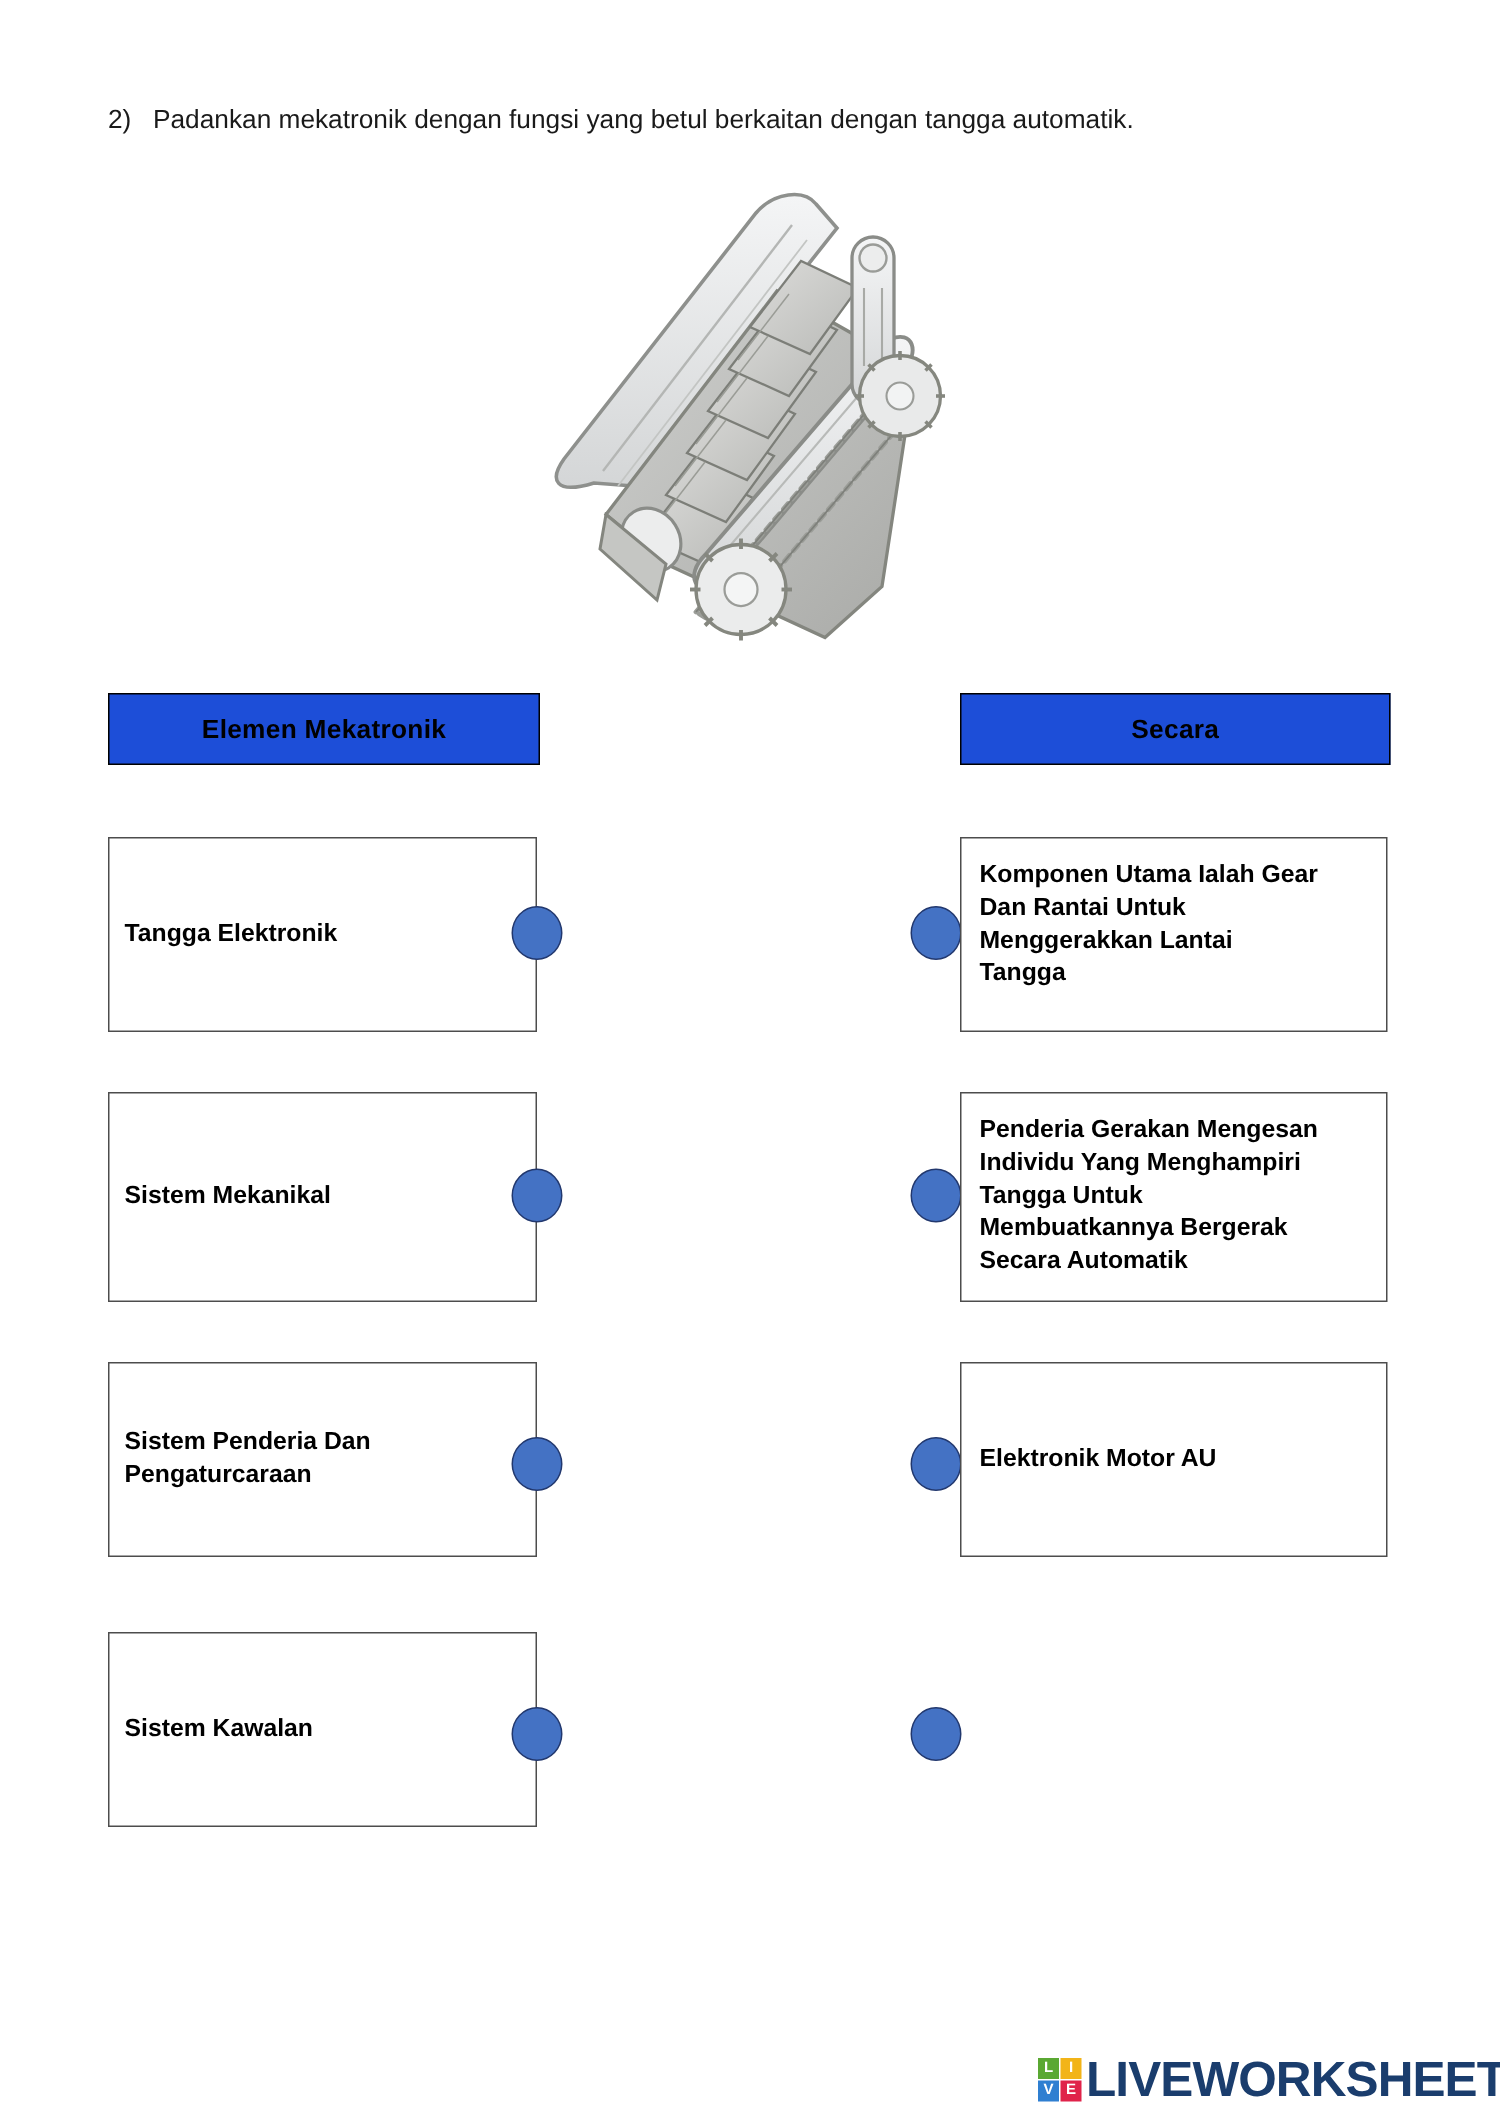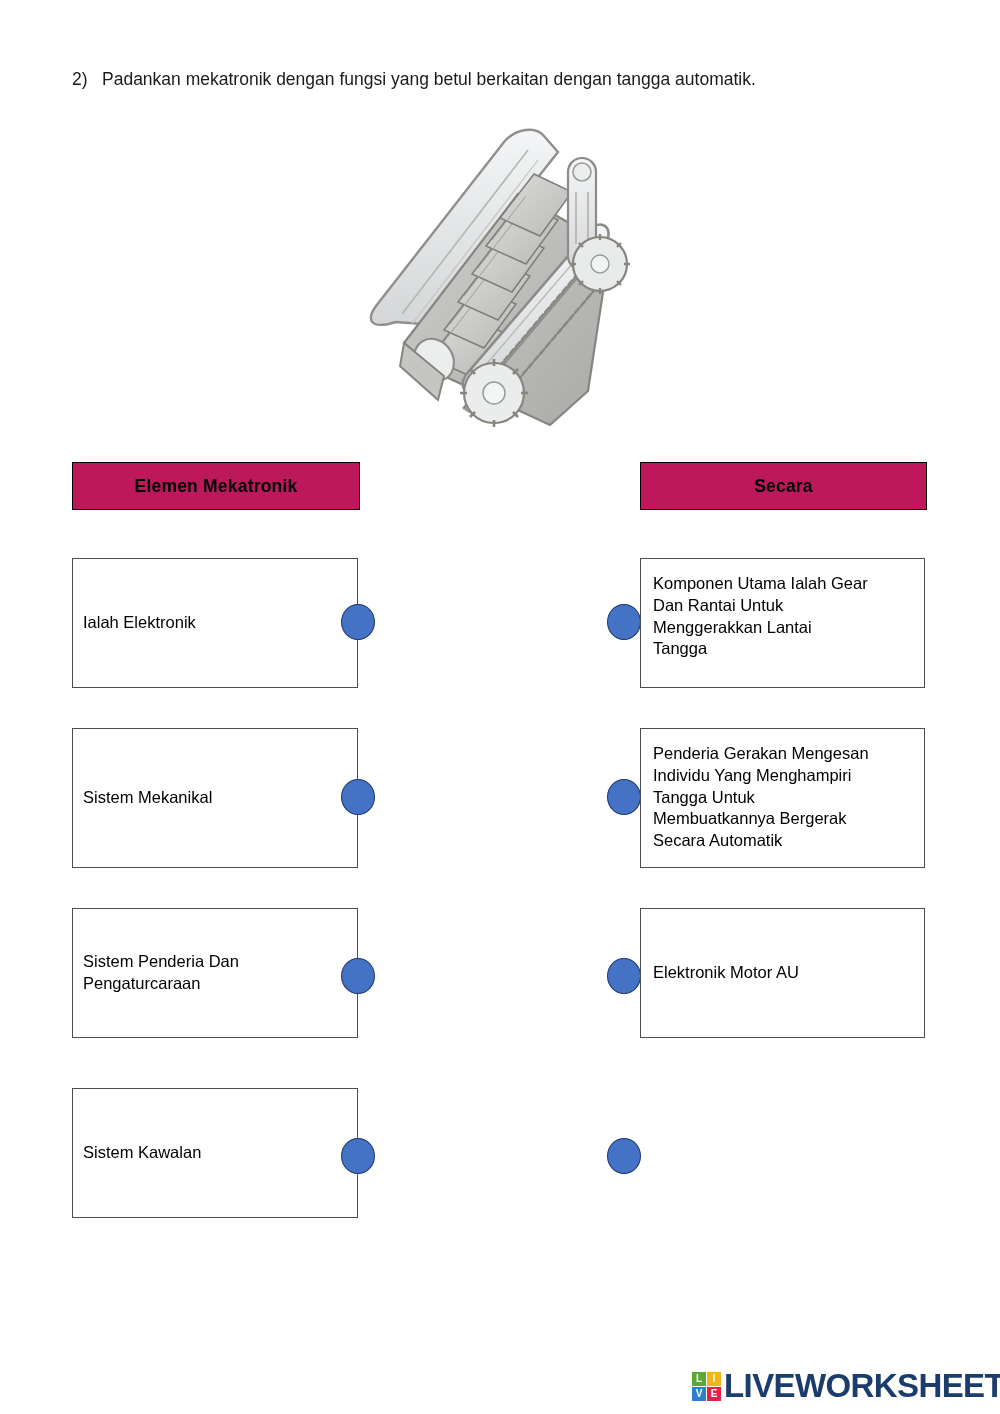--- a/index.html
+++ b/index.html
@@ -50,21 +50,21 @@
     width: 100%;
     height: 100%;
   }
 
   
   .hdr-box {
     position: absolute;
     top: 462px;
     height: 46px;
     border: 1.6px solid #000000;
-    background: #be185d;
+    background: #1d4ed8;
     display: flex;
     align-items: center;
     justify-content: center;
     font-size: 17.5px;
     font-weight: bold;
     letter-spacing: 0.2px;
   }
   .hdr-left  { left: 72px;  width: 286px; }
   .hdr-right { left: 640px; width: 285px; }
 
@@ -96,21 +96,21 @@
     width: 286px;
     padding: 0 10px 0 10px;
   }
   .cell-right {
     left: 640px;
     width: 285px;
     padding: 0 6px 0 12px;
   }
   .cell-right.top-align { align-items: flex-start; padding-top: 14px; }
 
-  .cell-text { display: block; white-space: pre-line; }
+  .cell-text { display: block; white-space: pre-line; font-weight: bold; }
 
   
   .dot {
     position: absolute;
     width: 34px;
     height: 36px;
     border-radius: 50%;
     background: #4472c4;
     border: 1.6px solid #22386e;
     box-sizing: border-box;
@@ -267,21 +267,21 @@
 
 <div class="hdr-box hdr-left">
   <span>Elemen Mekatronik</span>
 </div>
 <div class="hdr-box hdr-right">
   <span>Secara</span>
 </div>
 
 <div class="match-row row1">
   <div class="cell cell-left">
-    <span class="cell-text">Ialah Elektronik</span>
+    <span class="cell-text">Tangga Elektronik</span>
   </div>
   <div class="dot dot-left"></div>
   <div class="dot dot-right"></div>
   <div class="cell cell-right top-align">
     <span class="cell-text">Komponen Utama Ialah Gear
 Dan Rantai Untuk
 Menggerakkan Lantai
 Tangga</span>
   </div>
 </div>

